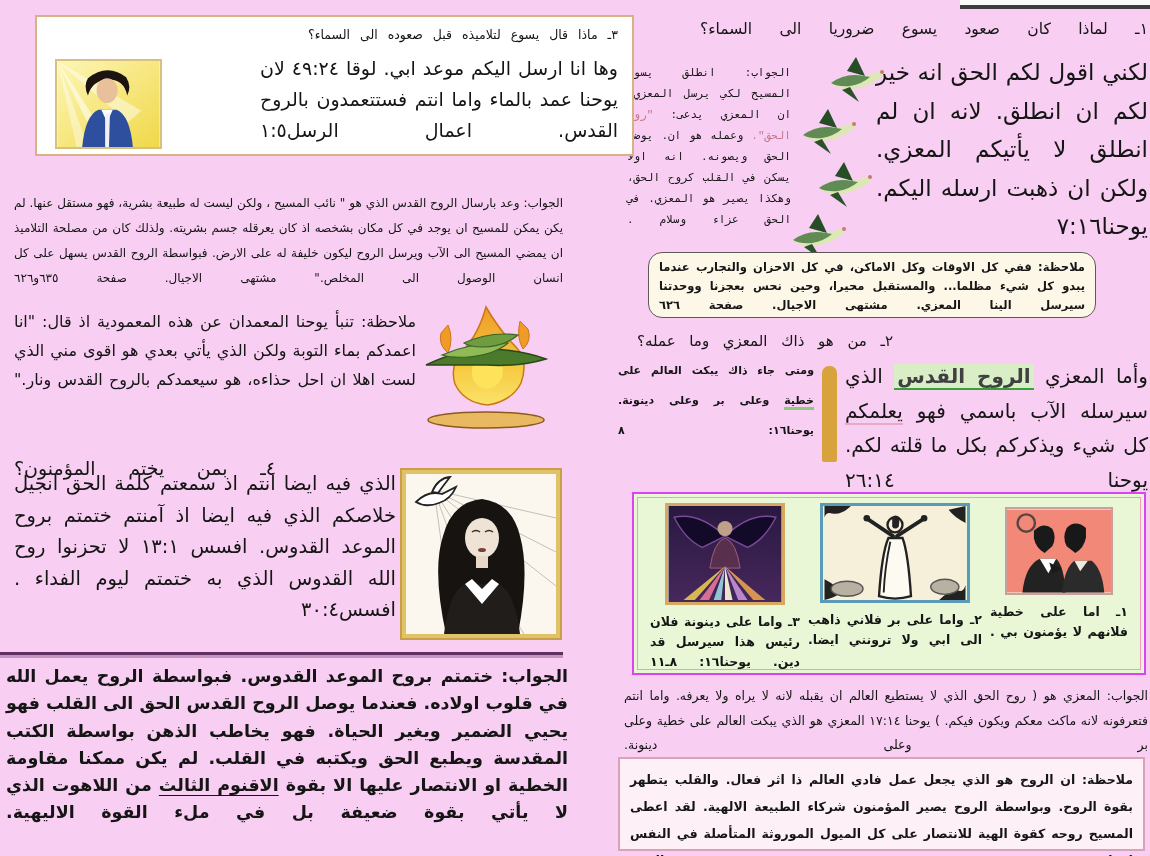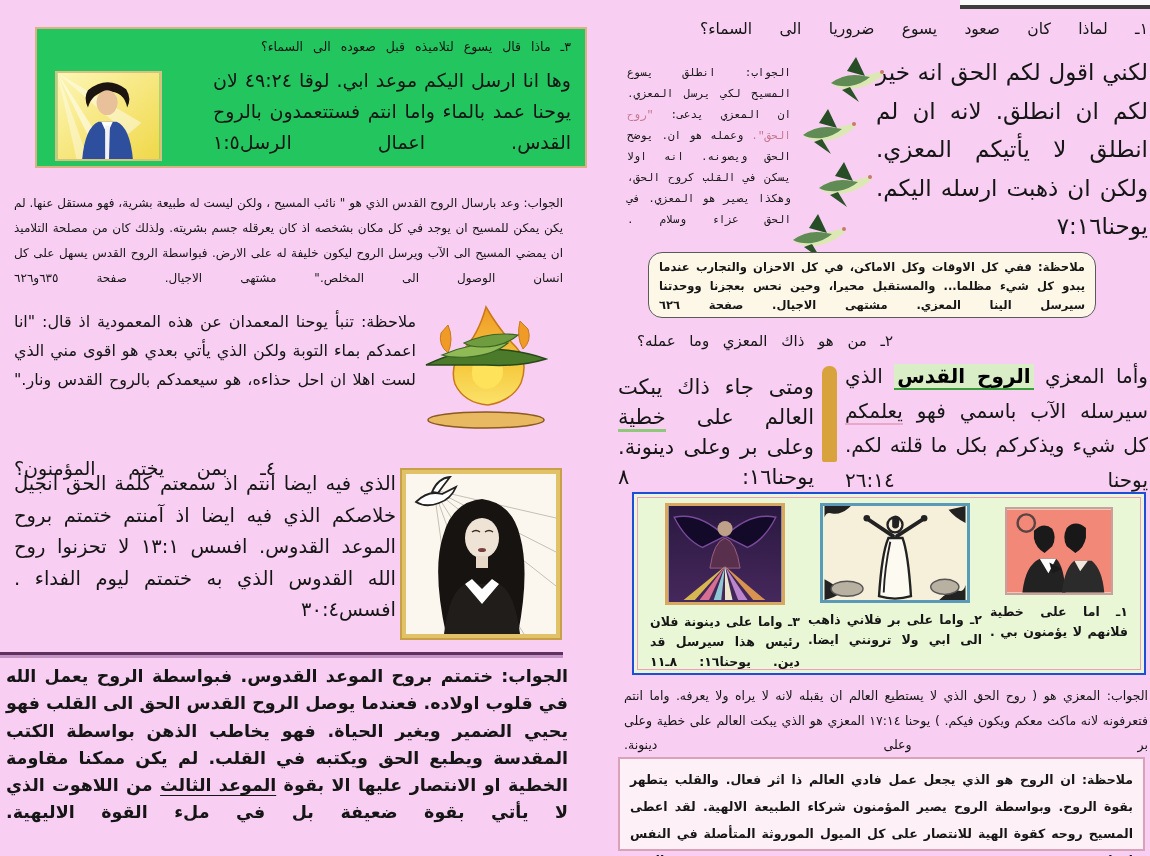--- a/index.html
+++ b/index.html
@@ -21,44 +21,44 @@
   #q1-answer  { top:63px; left:627px; width:164px; font-size:11px; line-height:21px;font-family:Liberation Mono, monospace; }
   .spirit-name { color:#c4788c; }
 
   #note1 { top:252px; left:648px; width:448px; height:66px; background:#fdf7e8;
            border:1.5px solid #5a5a5a; border-radius:14px; padding:5px 10px;
            font-size:11.5px; line-height:19px; font-weight:700; }
 
   #q2-heading    { top:332px; left:637px; width:256px; font-size:15px; }
   #q2-verse-main { top:359px; left:845px; width:303px; font-size:20px; line-height:34.5px; }
   #gold-bar      { top:366px; left:822px; width:15px; height:96px; background:#d8a33c; border-radius:7px 7px 2px 2px; }
-  #q2-verse-side { top:372px; left:618px; width:196px; font-size:21px; line-height:30px; font-weight:400; }
-
-  .hl-green { background:#d9eec6; color:#000000; font-weight:700; border-bottom:2.5px solid #3a9e3a; padding:0 3px; }
+  #q2-verse-side { top:356px; left:618px; width:196px; font-size:11px; line-height:30px; font-weight:700; }
+
+  .hl-green { background:#d9eec6; color:#404040; font-weight:700; border-bottom:2.5px solid #3a9e3a; padding:0 3px; }
   .ul-pink  { border-bottom:2px solid #e8a8c8; }
   .ul-green { border-bottom:3px solid #8fc87a; }
   .ul-dark  { text-decoration:underline; text-underline-offset:4px; }
 
   #panel { top:492px; left:632px; width:514px; height:183px; background:#e9f7d6;
-           border:2px solid #1d4ed8; box-shadow:inset 0 0 0 3px #e9f7d6, inset 0 0 0 4px #ef9ebe;
+           border:2px solid #d946ef; box-shadow:inset 0 0 0 3px #e9f7d6, inset 0 0 0 4px #ef9ebe;
            display:flex; justify-content:space-between; padding:9px 12px 4px; }
   .panel-item { display:flex; flex-direction:column; align-items:center; }
   .panel-caption { font-size:12.5px; font-weight:700; line-height:20px; margin-top:7px;
                    text-align:justify; text-align-last:justify; width:100%; padding:0 4px; }
   .figbox { flex:none; }
   #fig1-box { width:108px; height:88px; border:2px solid #c8a0a0; margin-top:4px; }
   #fig2-box { width:150px; height:100px; border:3px solid #5a9ab8; }
   #fig3-box { width:120px; height:102px; border:3px solid #d8a860; }
 
   #q2-answer { top:684px; left:624px; width:524px; font-size:12.5px; line-height:24.5px; }
   #note2 { top:757px; left:618px; width:527px; height:94px; background:#fdf0f6;
            border:2px solid #d9a2b8; padding:7px 10px; font-size:12.5px; line-height:27px; font-weight:600; }
 
   
-  #q3-box { top:15px; left:35px; width:552px; height:141px; background:#22c55e; border:2px solid #d9b184;margin-top:12px; }
+  #q3-box { top:15px; left:35px; width:599px; height:141px; background:#ffffff; border:2px solid #d9b184; }
   #q3-heading { top:10px; right:14px; width:310px; font-size:12.5px; }
   #q3-image   { left:18px; top:42px; width:107px; height:90px; border:2px solid #d8c080; }
   #q3-verse   { top:36px; right:14px; width:358px; font-size:19px; line-height:31px; }
 
   #q3-answer { top:191px; left:14px; width:549px; font-size:12px; line-height:25px; }
   #note3     { top:307px; left:14px; width:402px; font-size:16px; line-height:29px; }
   #flame     { top:303px; left:424px; width:126px; height:128px; }
 
   #q4-heading { top:457px; left:14px; width:262px; font-size:19px; }
   #q4-verse   { top:468px; left:14px; width:382px; font-size:19.5px; line-height:31.5px; }
@@ -242,16 +242,16 @@
     <path d="M66 58 Q70 55 74 58 M79 58 Q83 55 87 58" stroke="#3a2a20" stroke-width="1.5" fill="none"></path>
     <ellipse cx="76" cy="76" rx="4" ry="2" fill="#7a4040"></ellipse>
     <rect x="70" y="82" width="12" height="12" fill="#e8d8c8"></rect>
     <path d="M38 160 Q43 118 59 110 L93 110 Q109 118 114 160 Z" fill="#201d1a"></path>
     <path d="M59 110 L76 130 L93 110 L86 105 L76 115 L66 105 Z" fill="#fff"></path>
   </svg>
 
   <div id="divider" class="abs"></div>
 
   <div id="q4-answer" class="abs just">
-    <span>الجواب: ختمتم بروح الموعد القدوس. فبواسطة الروح يعمل الله في قلوب اولاده. فعندما يوصل الروح القدس الحق الى القلب فهو يحيي الضمير ويغير الحياة. فهو يخاطب الذهن بواسطة الكتب المقدسة ويطبع الحق ويكتبه في القلب. لم يكن ممكنا مقاومة الخطية او الانتصار عليها الا بقوة </span><span class="ul-dark">الموعد الثالث</span><span> من اللاهوت الذي لا يأتي بقوة ضعيفة بل في ملء القوة الاليهية.</span>
+    <span>الجواب: ختمتم بروح الموعد القدوس. فبواسطة الروح يعمل الله في قلوب اولاده. فعندما يوصل الروح القدس الحق الى القلب فهو يحيي الضمير ويغير الحياة. فهو يخاطب الذهن بواسطة الكتب المقدسة ويطبع الحق ويكتبه في القلب. لم يكن ممكنا مقاومة الخطية او الانتصار عليها الا بقوة </span><span class="ul-dark">الاقنوم الثالث</span><span> من اللاهوت الذي لا يأتي بقوة ضعيفة بل في ملء القوة الاليهية.</span>
   </div>
 
 </div>
 
 </body></html>

